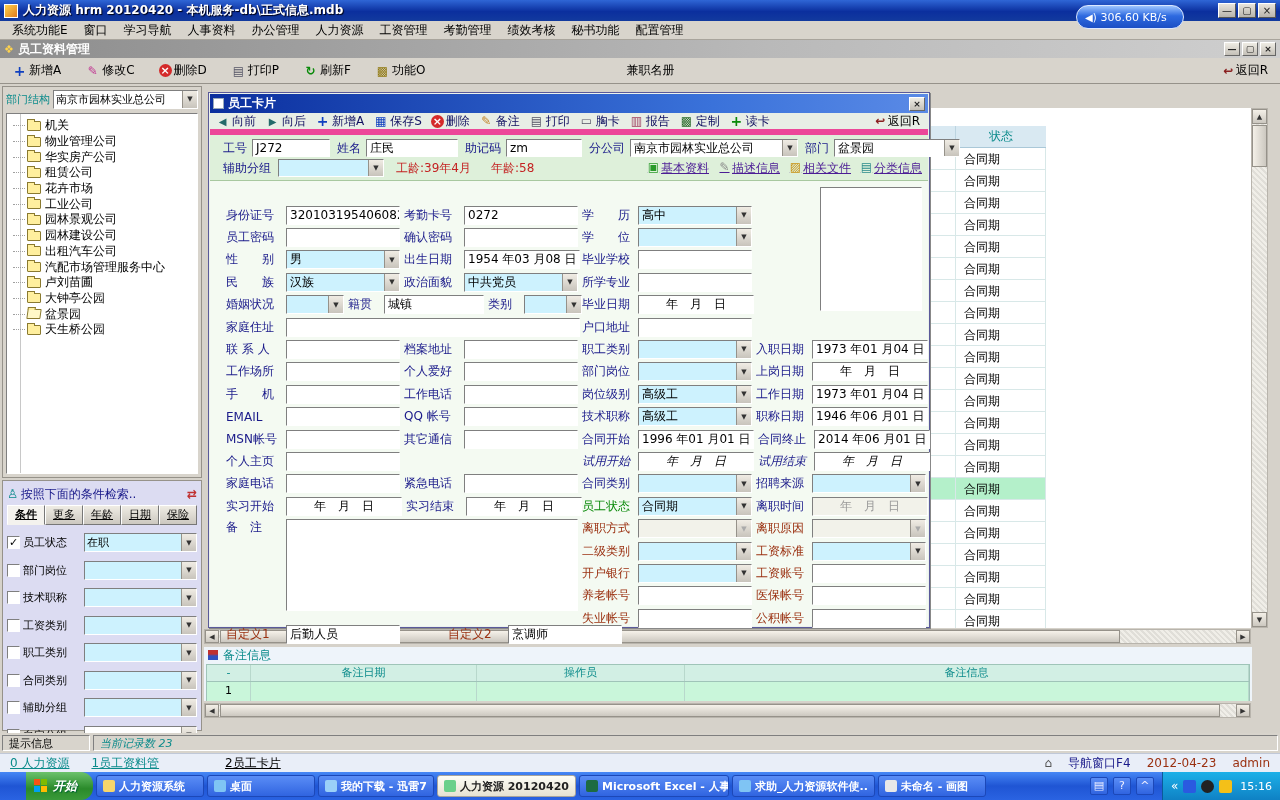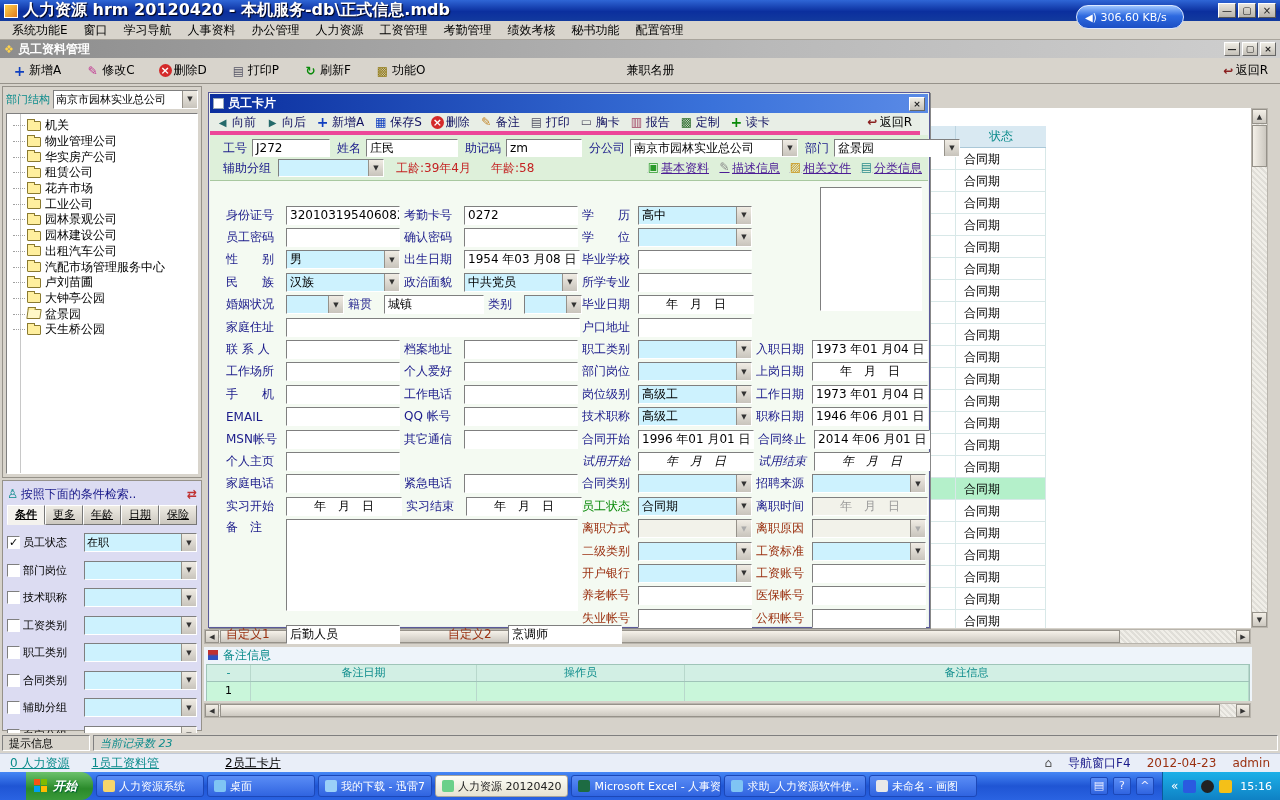--- a/index.html
+++ b/index.html
@@ -2,21 +2,21 @@
 <html><head>
 <meta charset="utf-8">
 <style>
 *{margin:0;padding:0;box-sizing:border-box;font-family:"DejaVu Sans",sans-serif;}
 html,body{width:1280px;height:800px;overflow:hidden;}
 #root{position:relative;width:1280px;height:800px;background:#d6d2ca;font-size:12px;color:#000;}
 
 
 .titlebar{position:absolute;left:0;top:0;right:0;height:21px;background:linear-gradient(180deg,#2f66d6,#0b2f9e 55%,#123a9e);display:flex;align-items:center;color:#fff;padding:0 4px;}
 .appicon{width:14px;height:14px;background:linear-gradient(135deg,#ffd34d,#e07b1f);border:1px solid #fff;margin-right:5px;}
-.titletext{font-weight:bold;font-size:16px;text-shadow:1px 1px 1px #001;}
+.titletext{font-weight:bold;font-size:12px;text-shadow:1px 1px 1px #001;}
 .wctrls{margin-left:auto;display:flex;gap:2px;}
 .wbtn{width:18px;height:15px;background:linear-gradient(180deg,#e8e4dc,#b8b4ac);border:1px solid #fff;border-right-color:#555;border-bottom-color:#555;font-size:10px;line-height:13px;text-align:center;color:#222;}
 .speedbadge{position:absolute;left:1076px;top:5px;width:108px;height:24px;border-radius:12px;background:linear-gradient(180deg,#9cc4ff,#2e6ae0 45%,#1b4ec4);border:1px solid #dce8ff;display:flex;align-items:center;color:#fff;font-size:11px;padding:0 8px;z-index:50;}
 .spk{color:#fff;font-size:10px;margin-right:4px;}
 .menubar{position:absolute;left:0;top:21px;right:0;height:19px;background:#d8d4cc;border-bottom:1px solid #a8a49c;display:flex;align-items:center;padding-left:4px;}
 .mitem{padding:1px 8px;}
 .subtitle{position:absolute;left:0;top:40px;right:0;height:18px;background:linear-gradient(90deg,#8d8d8d,#b9b9b9 60%,#cfcfcf);color:#fff;display:flex;align-items:center;padding:0 4px;font-weight:bold;}
 .subicon{color:#ffd34d;font-size:11px;margin-right:4px;}
 .subctrls{margin-left:auto;display:flex;gap:2px;}
 .sbtn{width:16px;height:14px;background:linear-gradient(180deg,#efece4,#c4c0b8);border:1px solid #fff;border-right-color:#666;border-bottom-color:#666;font-size:9px;line-height:12px;text-align:center;color:#222;}
@@ -89,21 +89,21 @@
 .vthumb{position:absolute;left:0;top:16px;width:15px;height:42px;background:linear-gradient(90deg,#f4f0e8,#ccc8c0);border:1px solid #96928a;}
 .hscroll{position:absolute;left:204px;width:1047px;height:15px;background:repeating-linear-gradient(45deg,#f0eee8 0 2px,#e0ded8 2px 4px);border:1px solid #b8b4ac;z-index:2;}
 .harr{position:absolute;top:0;width:14px;height:13px;background:linear-gradient(180deg,#f4f0e8,#ccc8c0);border:1px solid #96928a;font-size:7px;text-align:center;line-height:12px;color:#333;}
 .hthumb{position:absolute;top:0;left:15px;width:900px;height:13px;background:linear-gradient(180deg,#f6f2ea,#ccc8c0);border:1px solid #96928a;}
 
 
 .card{position:absolute;left:208px;top:92px;width:722px;height:536px;background:#ecf2ec;border:1px solid #5a5a9a;box-shadow:1px 1px 0 #888;z-index:10;}
 .ctitle{position:absolute;left:1px;top:1px;right:1px;height:19px;background:linear-gradient(90deg,#0b2f9e,#3a72da 70%,#5a8ae6);display:flex;align-items:center;color:#fff;font-weight:bold;padding:0 3px;}
 .ctitle .wicon{width:11px;height:11px;background:#fff;border:1px solid #9ab;margin-right:4px;}
 .ctitle .cx{margin-left:auto;}
-.ctb{position:absolute;left:1px;top:20px;right:9px;height:22px;background:#e8eee6;border-bottom:4px solid #ec4899;display:flex;align-items:center;padding:0 4px;}
+.ctb{position:absolute;left:1px;top:20px;right:1px;height:22px;background:#e8eee6;border-bottom:6px solid #ec4899;display:flex;align-items:center;padding:0 4px;}
 .ctb .tbtn{margin-right:7px;padding:1px 1px;color:#101060;}
 .chead{position:absolute;left:1px;top:42px;right:1px;height:46px;background:#def0da;border-bottom:1px solid #a8c8a0;padding:3px 6px 0 10px;}
 .hrow{display:flex;align-items:center;height:20px;gap:4px;}
 .hlab{color:#1a1a8a;white-space:nowrap;padding:0 3px;font-size:12px;}
 .hfld{height:18px;background:#fff;border:1px solid;border-color:#7f7f7f #fff #fff #7f7f7f;display:flex;align-items:center;overflow:hidden;}
 .hfld .fval{flex:1;padding:0 3px;font-size:12px;white-space:nowrap;}
 .hz-a{width:78px}.hz-b{width:92px}.hz-c{width:76px}.hz-d{width:168px}.hz-e{width:126px}.hz-f{width:106px}
 .stat{color:#c42222;margin:0 8px;white-space:nowrap;}
 .tabs{display:flex;align-items:center;margin-left:auto;gap:8px;}
 .tab{display:flex;color:#4c1d95;white-space:nowrap;text-decoration:underline;}
@@ -1118,21 +1118,21 @@
   <div class="taskbar">
     <span class="startbtn">
       <span class="winlogo">
           <i></i>
           <i></i>
           <i></i>
           <i></i>
         </span>
       <span>开始</span>
     </span>
-    <span style="display:flex;align-items:center;">
+    <span style="display:flex;align-items:center;font-weight:bold;">
 
         <span class="task">
           <span class="tic tic-folder"></span>
           <span>人力资源系统</span>
         </span>
 
         <span class="task">
           <span class="tic tic-ie"></span>
           <span>桌面</span>
         </span>

